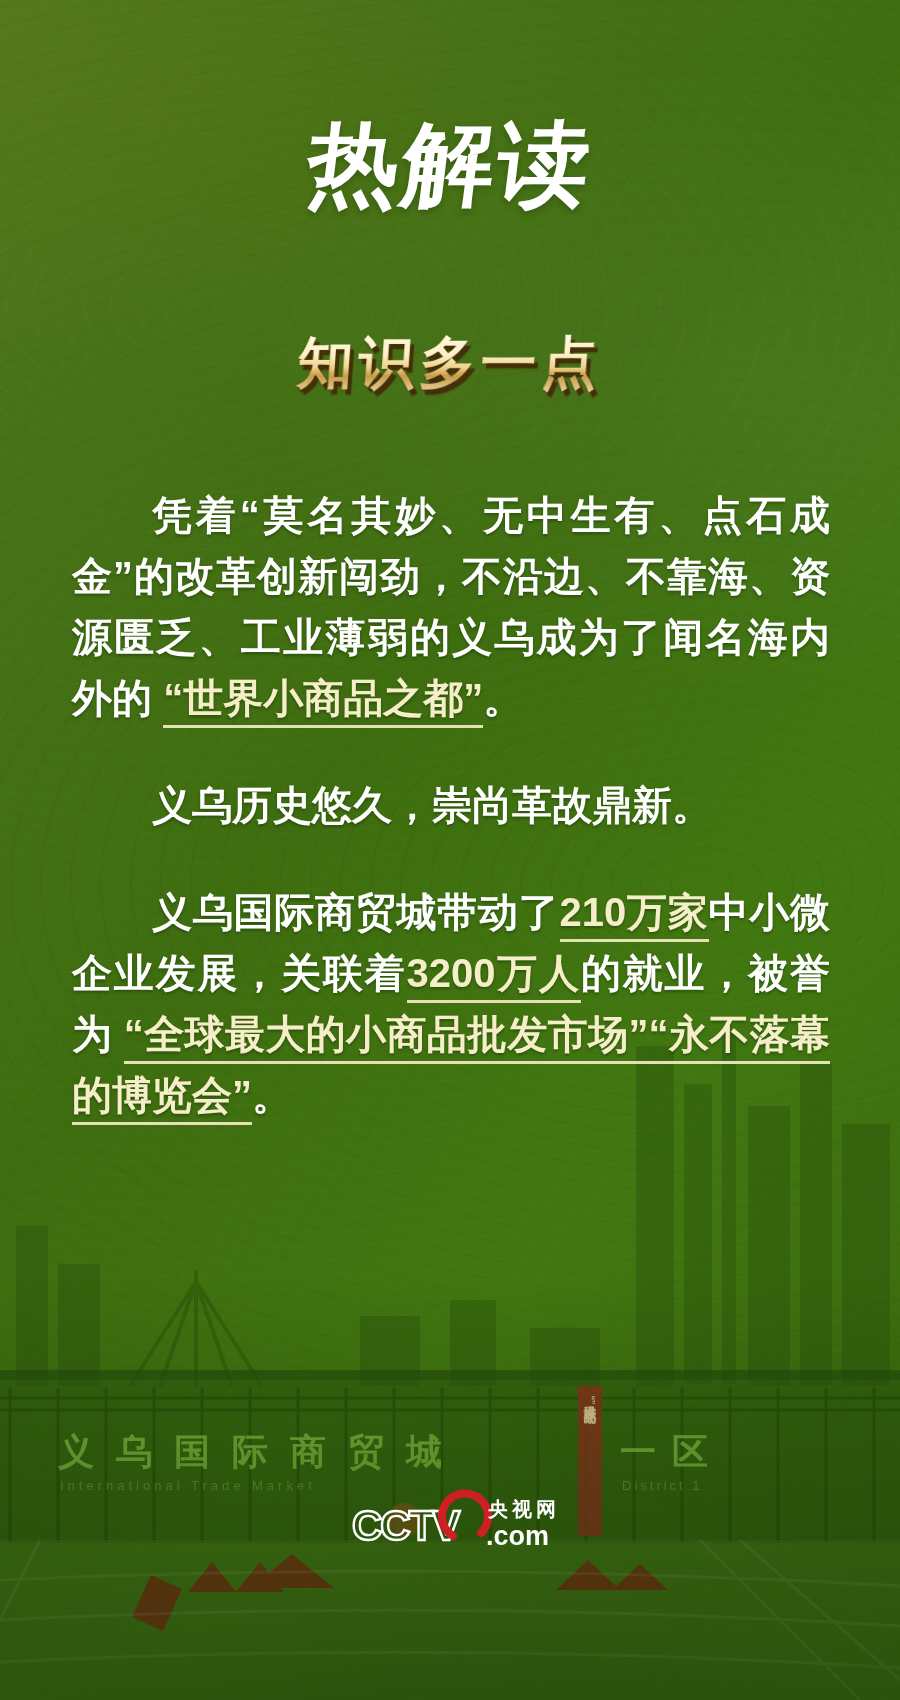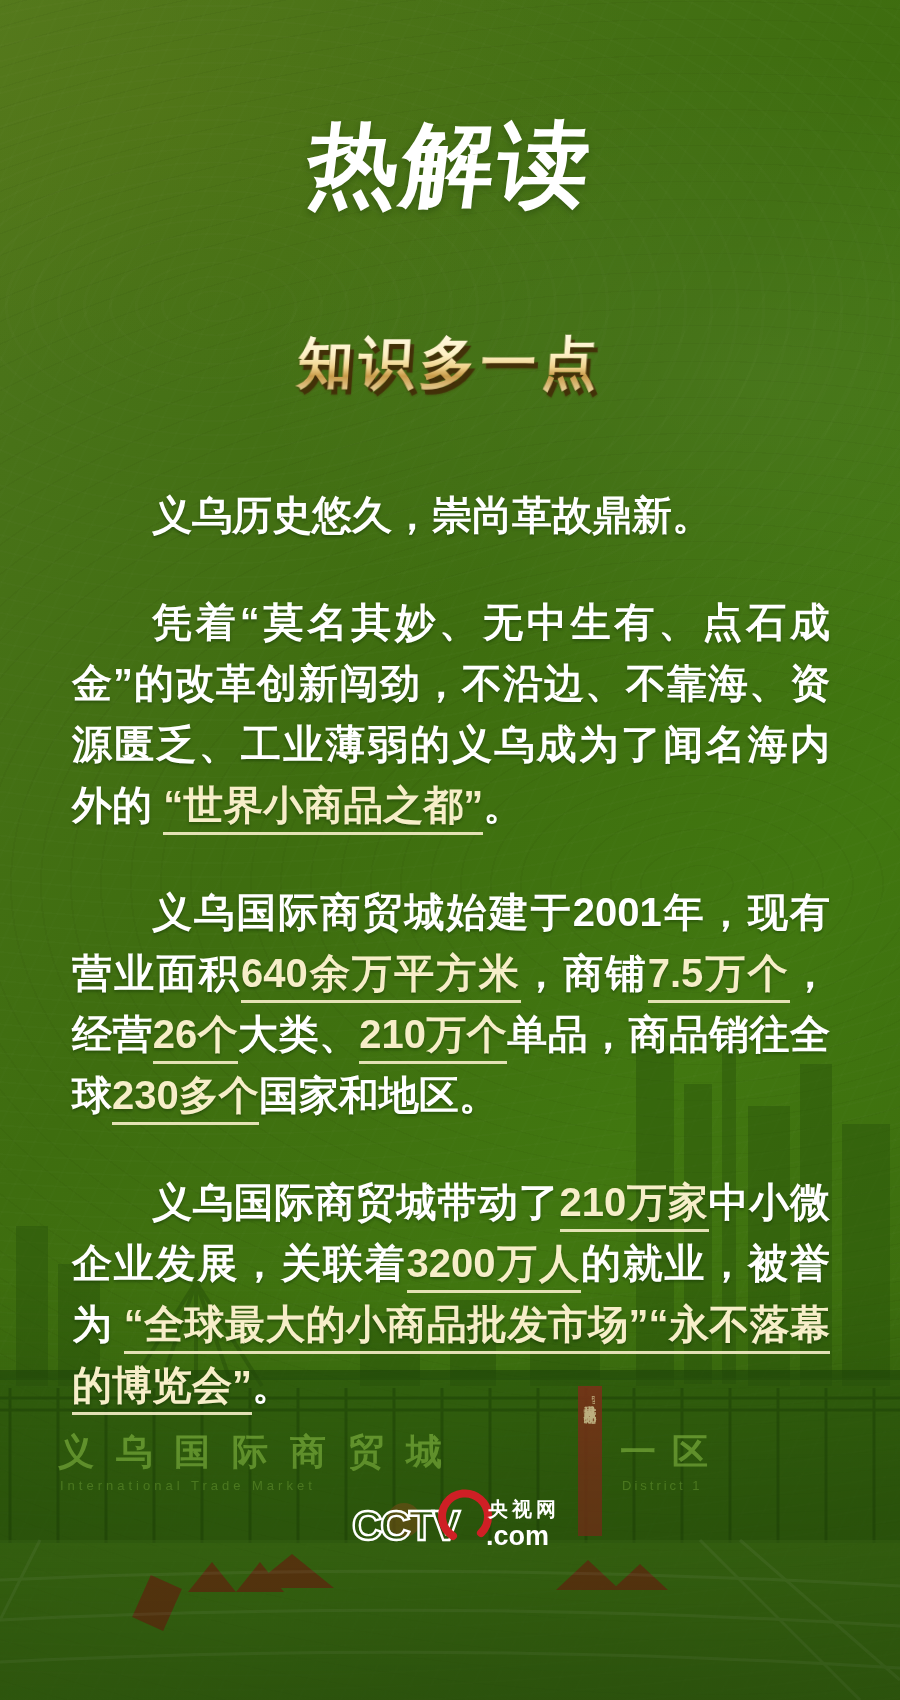--- a/index.html
+++ b/index.html
@@ -64,23 +64,22 @@
 <div class="poster">
   <div class="texture"></div>
 
   <div class="brand">
     <div class="brand-logo">热解读</div>
   </div>
 
   <div class="page-title">知识多一点</div>
 
   <div class="article">
+      <p class="para"><span>凭着“莫名其妙、无中生有、点石成金”的改革创新闯劲，不沿边、不靠海、资源匮乏、工业薄弱的义乌成为了闻名海内外的 </span><span class="hl">“世界小商品之都”</span><span>。</span></p>
       <p class="para"><span>义乌历史悠久，崇尚革故鼎新。</span></p>
-      <p class="para"><span>凭着“莫名其妙、无中生有、点石成金”的改革创新闯劲，不沿边、不靠海、资源匮乏、工业薄弱的义乌成为了闻名海内外的 </span><span class="hl">“世界小商品之都”</span><span>。</span></p>
-      <p class="para"><span>义乌国际商贸城始建于2001年，现有营业面积</span><span class="hl">640余万平方米</span><span>，商铺</span><span class="hl">7.5万个</span><span>，经营</span><span class="hl">26个</span><span>大类、</span><span class="hl">210万个</span><span>单品，商品销往全球</span><span class="hl">230多个</span><span>国家和地区。</span></p>
       <p class="para"><span>义乌国际商贸城带动了</span><span class="hl">210万家</span><span>中小微企业发展，关联着</span><span class="hl">3200万人</span><span>的就业，被誉为 </span><span class="hl">“全球最大的小商品批发市场”“永不落幕的博览会”</span><span>。</span></p>
     </div>
 
   <svg class="scene" viewBox="0 0 900 680" xmlns="http://www.w3.org/2000/svg">
 
     <g fill="#2a540b" opacity="0.45">
       <rect x="636" y="26" width="38" height="340"></rect>
       <rect x="684" y="64" width="28" height="300"></rect>
       <rect x="722" y="14" width="14" height="350"></rect>
       <polygon points="729,0 726,18 732,18"></polygon>

